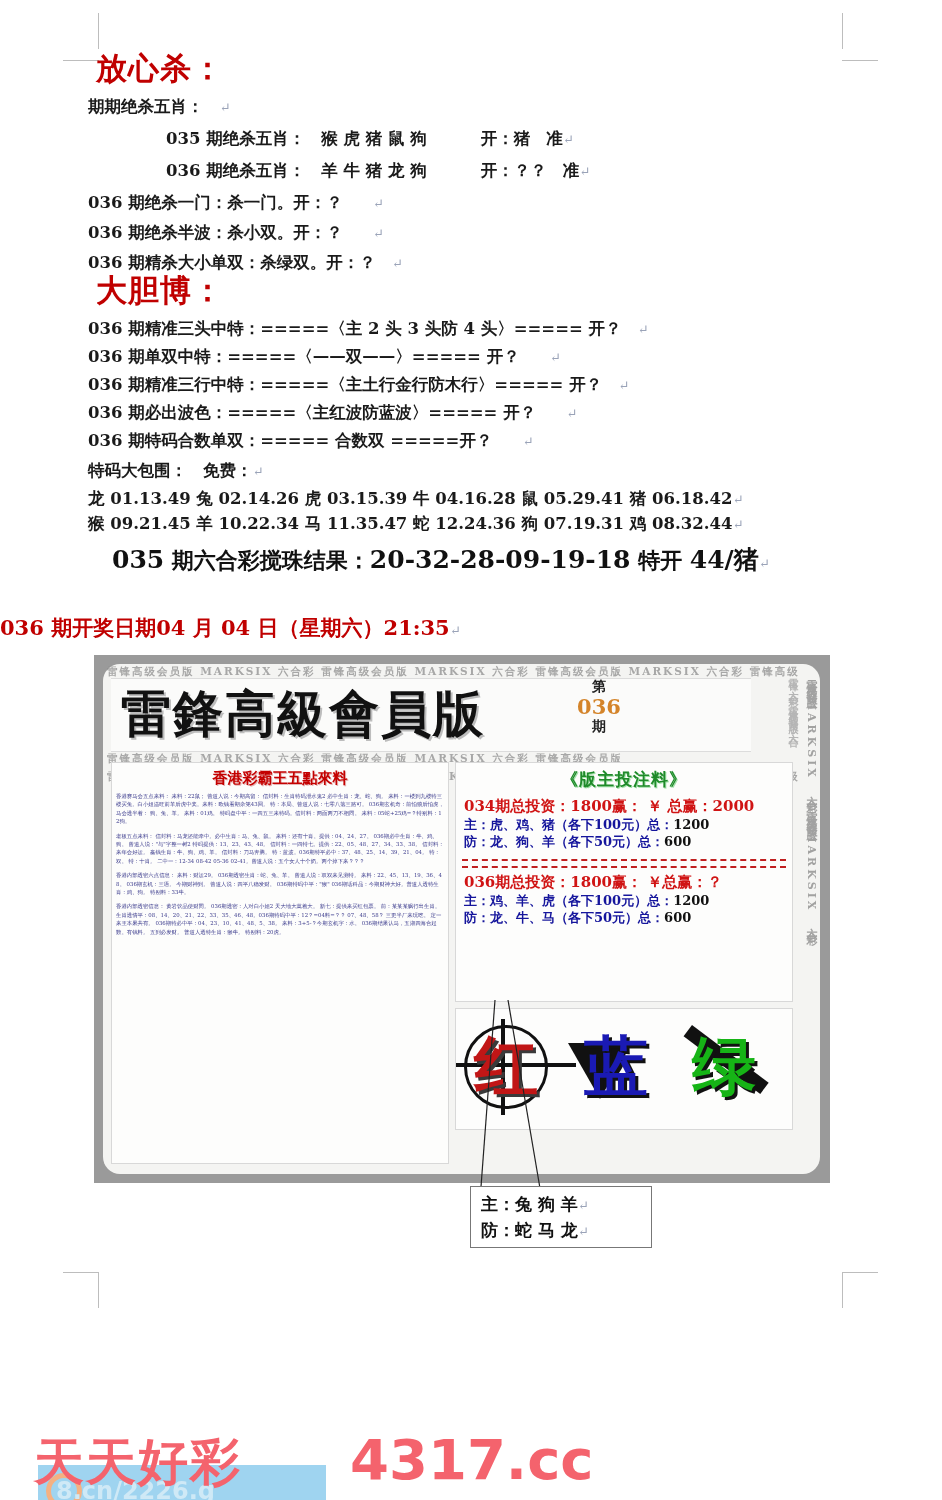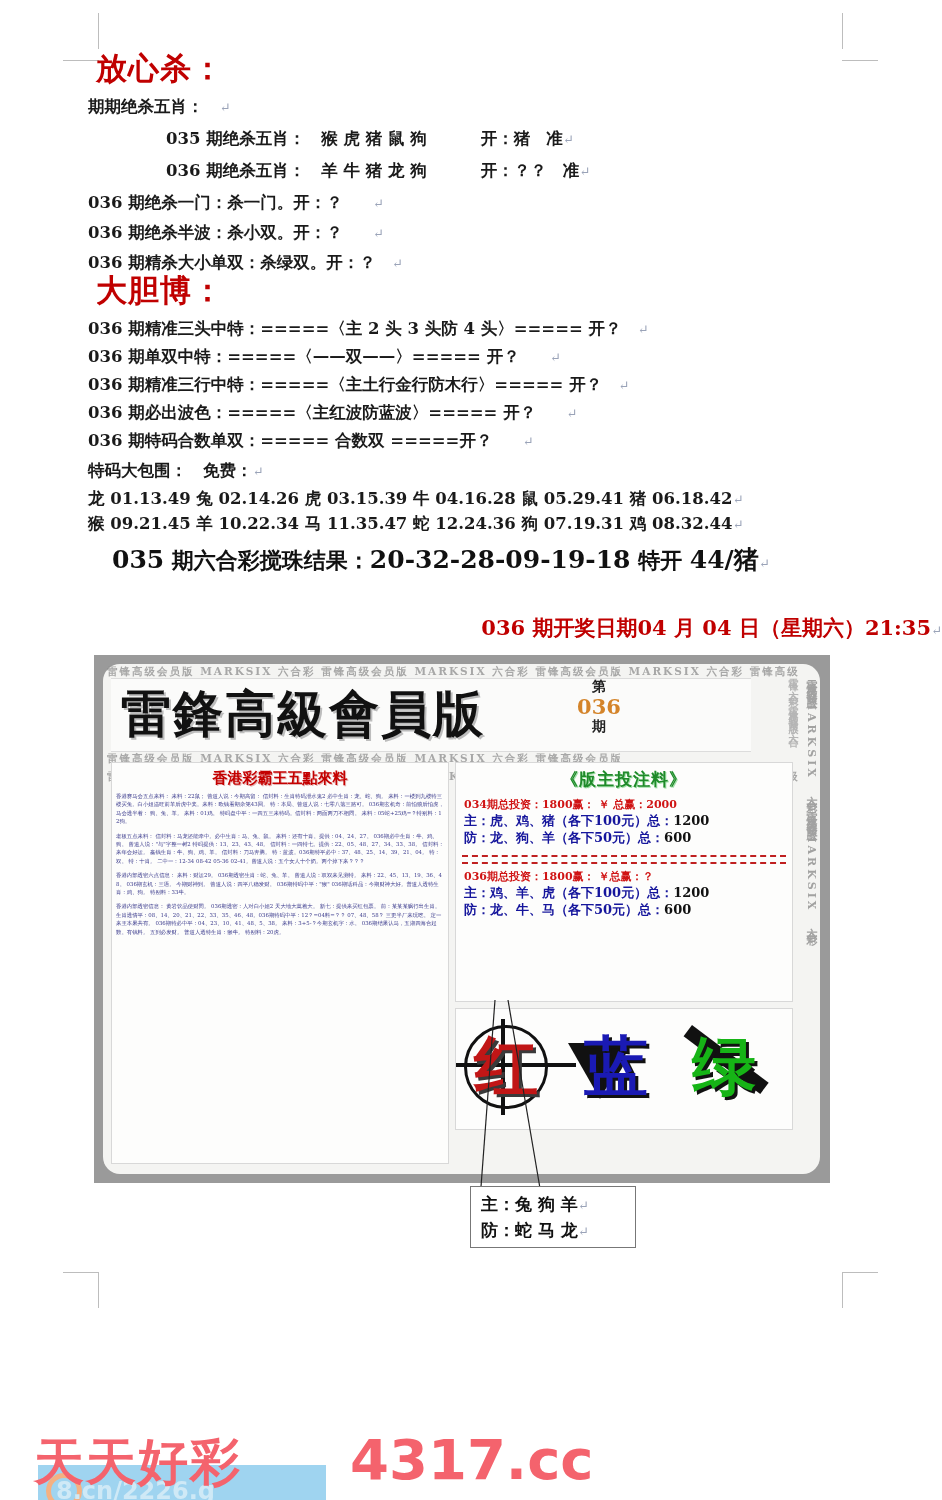--- a/index.html
+++ b/index.html
@@ -45,21 +45,21 @@
   .sp2{display:inline-block;width:30px;}
   .sp3{display:inline-block;width:54px;}
 
   .result-line{
     position:absolute;left:112px;top:543px;font-size:22px;font-weight:bold;color:#111;
     white-space:nowrap;font-family:"DejaVu Serif","Liberation Serif",serif;
   }
   .result-line .big{font-size:25px;}
 
   .draw-date{
-    position:absolute;left:0;right:0;top:614px;text-align:right;
+    position:absolute;left:0;right:0;top:614px;text-align:left;
     color:#c00000;font-weight:bold;font-size:21px;
     font-family:"DejaVu Serif","Liberation Serif",serif;
   }
 
   
   .poster{
     position:absolute;left:94px;top:655px;width:736px;height:528px;
     background:#9a9a9a;box-sizing:border-box;padding:9px 10px 9px 9px;
   }
   .poster-inner{position:relative;width:100%;height:100%;background:#f4f4f2;border-radius:17px;}
@@ -123,21 +123,21 @@
   }
   .br-title{
     text-align:center;margin:5px 0 6px;font-size:17px;font-weight:bold;
     color:#1f8a2a;letter-spacing:1px;
     font-family:"DejaVu Serif","Liberation Serif",serif;
     text-shadow:1px 1px 0 #9fe0a6;
   }
   .bet-block{padding:0 8px 4px;}
   .bet-sep{border-top:2px dashed #c02020;margin:5px 6px;}
   .bet-head{
-    color:#d01414;font-weight:bold;font-size:11px;white-space:nowrap;
+    color:#d01414;font-weight:bold;font-size:15px;white-space:nowrap;
     font-family:"DejaVu Serif","Liberation Serif",serif;
   }
   .bet-row{
     color:#15159c;font-weight:bold;font-size:13px;white-space:nowrap;line-height:17px;
     font-family:"DejaVu Serif","Liberation Serif",serif;
   }
   .bet-row .amt{color:#111;}
 
   .rbg{
     position:absolute;left:352px;top:344px;width:336px;height:120px;
@@ -161,21 +161,21 @@
     position:absolute;left:112px;top:34px;width:0;height:0;
     border-left:32px solid transparent;border-right:32px solid transparent;border-top:56px solid #111;
   }
   .rbg .slash{
     position:absolute;left:236px;top:16px;width:96px;height:14px;background:#111;
     transform:rotate(37deg);transform-origin:left top;
   }
 
   
   .callout{
-    position:absolute;left:470px;top:1186px;width:166px;height:62px;
+    position:absolute;left:470px;top:1186px;width:182px;height:62px;
     background:#fff;border:1px solid #777;box-sizing:border-box;
     padding:5px 10px;
   }
   .callout div{
     font-size:17px;font-weight:bold;color:#111;line-height:25px;white-space:nowrap;
     font-family:"DejaVu Serif","Liberation Serif",serif;
   }
   .leader{position:absolute;left:430px;top:1000px;width:240px;height:200px;pointer-events:none;}
 
   

